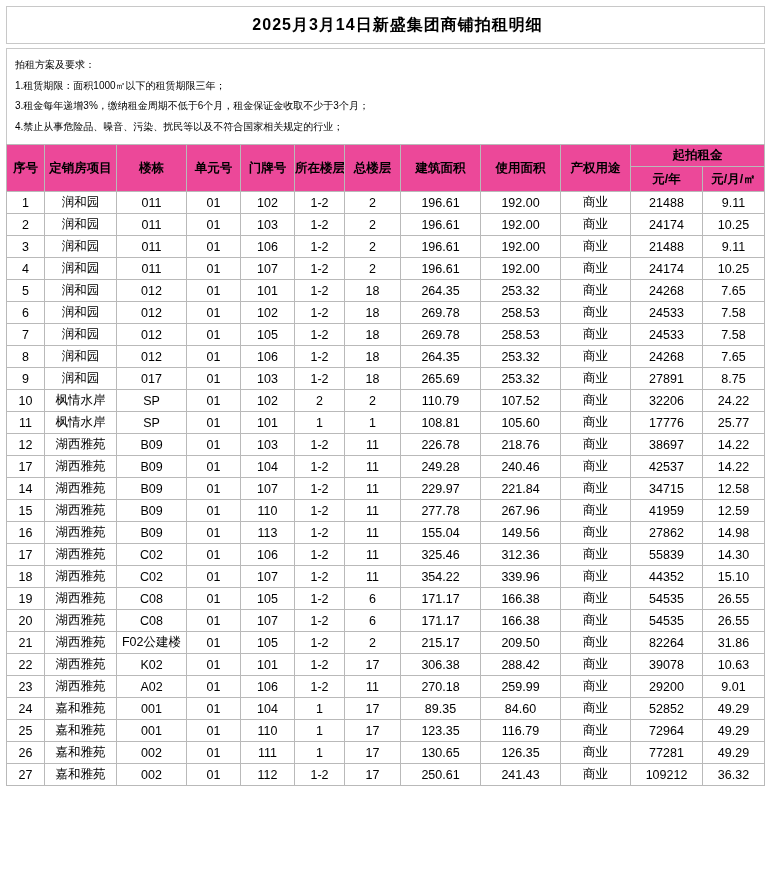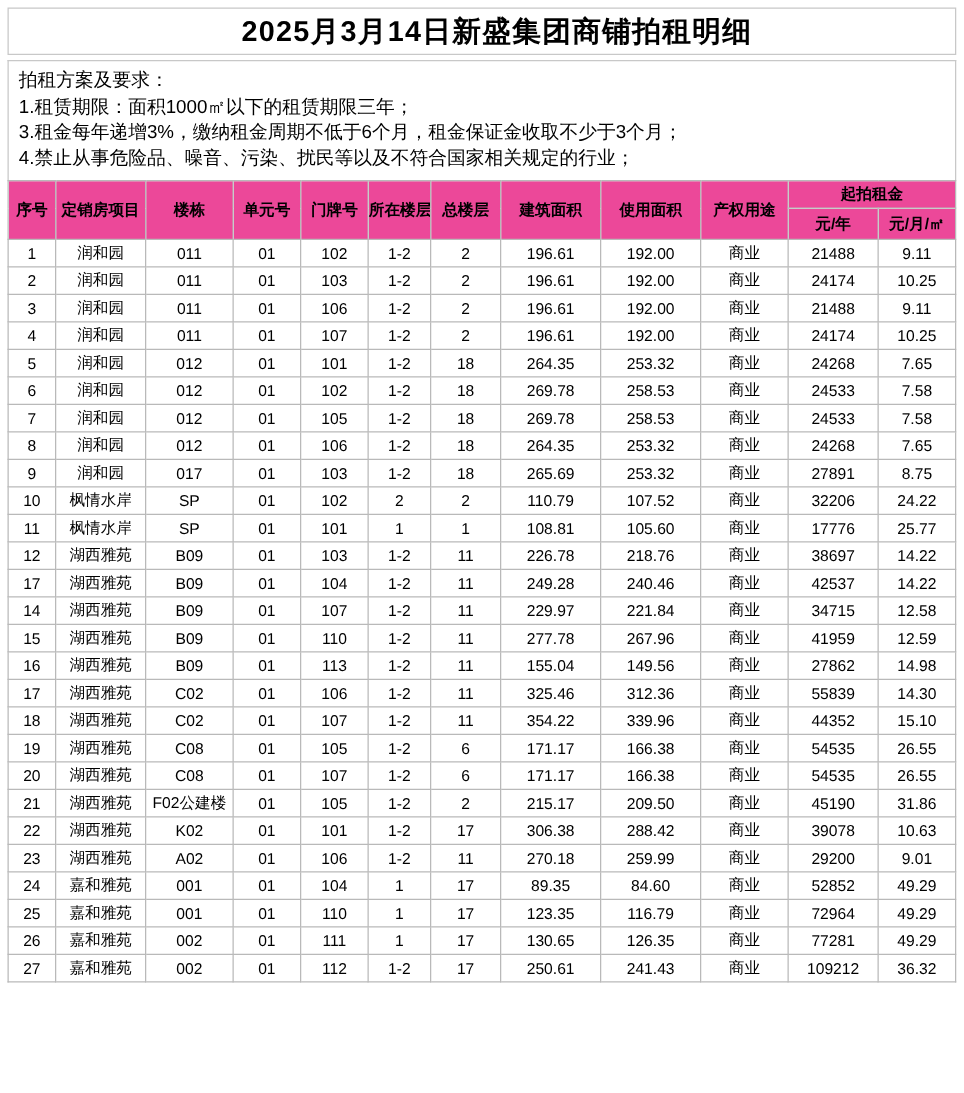--- a/index.html
+++ b/index.html
@@ -22,35 +22,35 @@
   
   .title-row {
     margin: 6px 6px 4px 6px;
     border: 1px solid #c8c8c8;
     height: 36px;
     display: flex;
     align-items: center;
     justify-content: center;
   }
   .title-text {
-    font-size: 23px;
+    font-size: 16px;
     font-weight: bold;
     letter-spacing: 1px;
     margin-left: 24px;
   }
   
   .notes {
     margin: 0 6px;
     border: 1px solid #c8c8c8;
     border-bottom: none;
     padding: 6px 8px 7px 8px;
     box-sizing: border-box;
   }
   .note-line {
-    font-size: 15px;
+    font-size: 10px;
     line-height: 20.5px;
     white-space: pre-wrap;
   }
   
   table.grid {
     margin: 0 6px 0 6px;
     border-collapse: collapse;
     width: calc(100% - 12px);
     table-layout: fixed;
   }
@@ -429,21 +429,21 @@
           <td>21</td>
           <td>湖西雅苑</td>
           <td>F02公建楼</td>
           <td>01</td>
           <td>105</td>
           <td>1-2</td>
           <td>2</td>
           <td>215.17</td>
           <td>209.50</td>
           <td>商业</td>
-          <td>45190</td>
+          <td>82264</td>
           <td>31.86</td>
         </tr>
         <tr>
           <td>22</td>
           <td>湖西雅苑</td>
           <td>K02</td>
           <td>01</td>
           <td>101</td>
           <td>1-2</td>
           <td>17</td>

